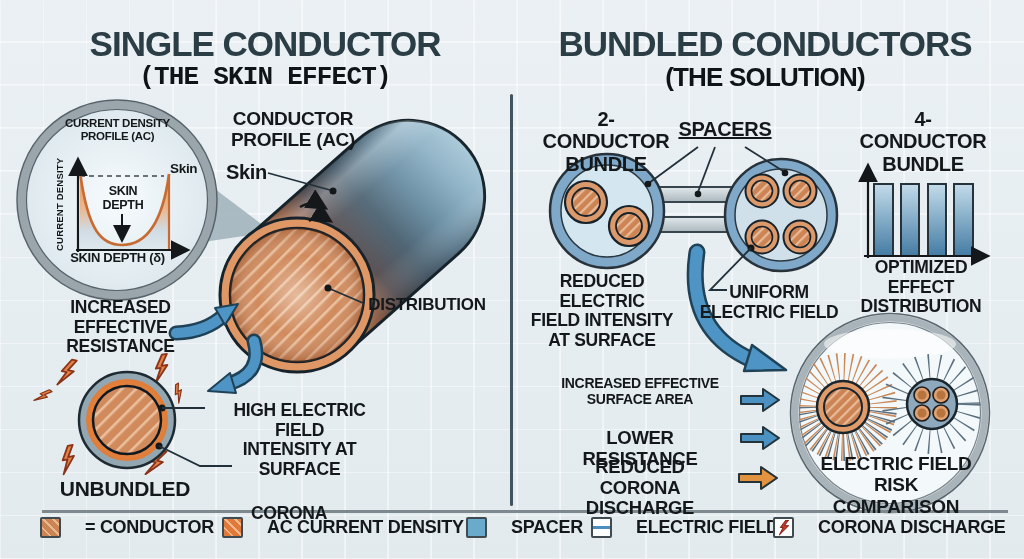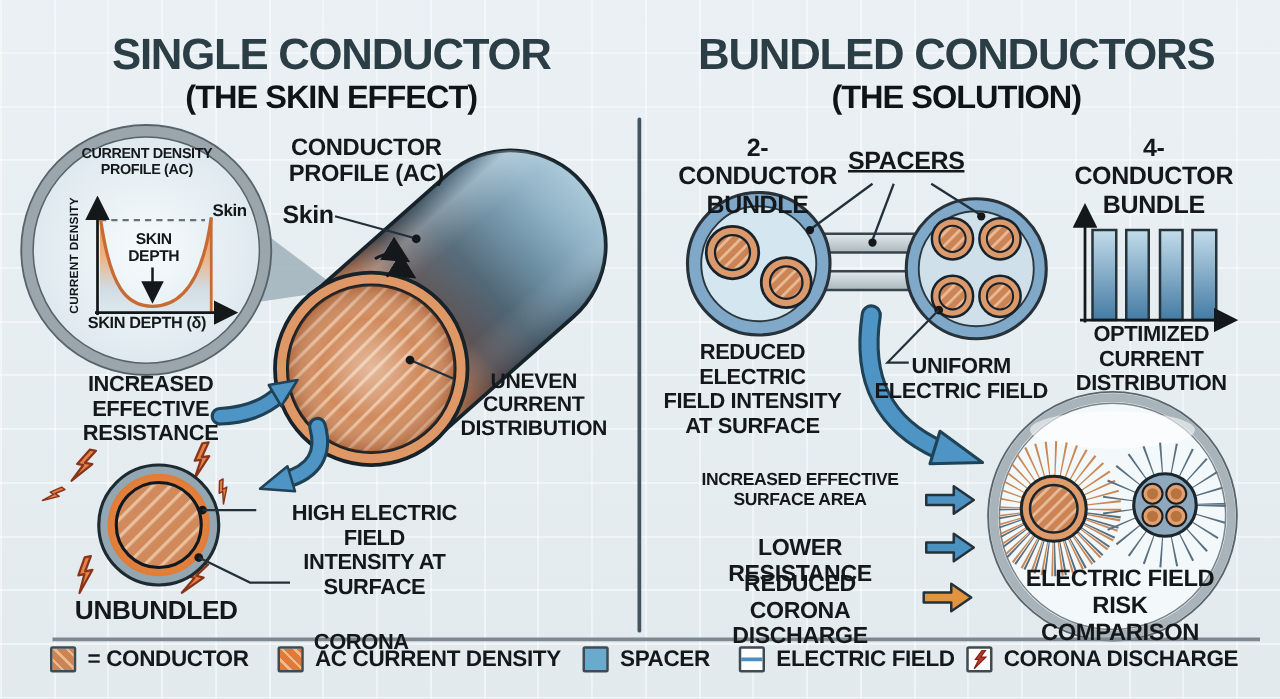--- a/index.html
+++ b/index.html
@@ -15,21 +15,21 @@
   }
   .txt{position:absolute;z-index:3;text-align:center;font-weight:bold;letter-spacing:-0.3px;line-height:1.12;}
   .h1{font-size:35px;letter-spacing:-1px;color:#2b3d45;}
   .h2{font-size:26px;letter-spacing:-0.8px;color:#0f1417;}
   .lbl20{font-size:20px;}
   .lbl18{font-size:17.5px;}
   .lbl17{font-size:17px;}
   .small{font-size:11.5px;line-height:1.1;}
   .divider{position:absolute;left:510px;top:94px;width:3px;height:412px;background:#41545f;border-radius:2px;z-index:2;}
   .legend-sep{position:absolute;left:42px;top:510px;width:966px;height:2.5px;background:#7d898f;z-index:2;}
-  .legend-item{position:absolute;top:517px;display:flex;align-items:center;gap:9px;z-index:3;}
+  .legend-item{position:absolute;top:517px;display:flex;align-items:center;gap:24px;z-index:3;}
   .swatch{width:21px;height:21px;border:2px solid #3f4a51;border-radius:2px;box-sizing:border-box;flex:0 0 auto;}
   .sw-cu{background:repeating-linear-gradient(45deg,#cd8455 0 5px,#e7b98f 5px 7px);}
   .sw-ac{background:repeating-linear-gradient(45deg,#e0793a 0 5px,#f3b98a 5px 7px);}
   .sw-sp{background:#6aaacd;}
   .sw-ef{background:#fdfefe;display:flex;align-items:center;}
   .sw-ef .line{width:100%;height:3px;background:#4a8fc0;}
   .sw-co{background:#fdfefe;display:flex;align-items:center;justify-content:center;}
   .legend-label{font-size:18px;font-weight:bold;letter-spacing:-0.3px;white-space:nowrap;}
   .rot{transform:rotate(-90deg);}
   svg{position:absolute;left:0;top:0;z-index:1;}
@@ -273,21 +273,21 @@
       <polygon points="0,7 22,7 22,0 38,11 22,22 22,15 0,15" fill="#4b92c2" stroke="#24323a" stroke-width="2" stroke-linejoin="round"></polygon>
     </g>
     <g transform="translate(739,467)">
       <polygon points="0,7 22,7 22,0 38,11 22,22 22,15 0,15" fill="#e1933f" stroke="#24323a" stroke-width="2" stroke-linejoin="round"></polygon>
     </g>
   </svg>
 
   <div class="divider"></div>
 
   <div class="txt h1" style="left:60px;top:24px;width:410px;">SINGLE CONDUCTOR</div>
-  <div class="txt h2" style="left:60px;top:63px;width:410px;">(THE SKIN EFFECT)</div>
+  <div class="txt h2" style="left:60px;top:63px;width:410px;font-family:Liberation Mono, monospace;">(THE SKIN EFFECT)</div>
   <div class="txt h1" style="left:540px;top:24px;width:450px;">BUNDLED CONDUCTORS</div>
   <div class="txt h2" style="left:540px;top:63px;width:450px;">(THE SOLUTION)</div>
 
   <div class="txt small" style="left:40px;top:117px;width:155px;">
     <div>CURRENT DENSITY</div>
     <div>PROFILE (AC)</div>
   </div>
   <div class="txt" style="left:170px;top:161px;width:44px;font-size:13.5px;font-weight:600;text-align:left;">Skin</div>
   <div class="txt" style="left:92px;top:185px;width:62px;font-size:12.5px;line-height:1.1;">
     <div>SKIN</div>
@@ -295,21 +295,20 @@
   </div>
   <div class="txt rot" style="left:13px;top:199px;width:95px;font-size:9.5px;letter-spacing:0.2px;">CURRENT DENSITY</div>
   <div class="txt" style="left:55px;top:251px;width:125px;font-size:13px;">SKIN DEPTH (δ)</div>
 
   <div class="txt" style="left:218px;top:108px;width:150px;font-size:19px;">
     <div>CONDUCTOR</div>
     <div>PROFILE (AC)</div>
   </div>
   <div class="txt" style="left:222px;top:161px;width:45px;font-size:20px;font-weight:600;text-align:right;">Skin</div>
   <div class="txt lbl17" style="left:352px;top:295px;width:150px;">
-    <div>UNEVEN CURRENT</div>
     <div>DISTRIBUTION</div>
   </div>
 
   <div class="txt" style="left:55px;top:477px;width:140px;font-size:21px;">UNBUNDLED</div>
 
   <div class="txt lbl18" style="left:48px;top:298px;width:145px;">
     <div>INCREASED</div>
     <div>EFFECTIVE</div>
     <div>RESISTANCE</div>
   </div>
@@ -334,21 +333,21 @@
   <div class="txt lbl18" style="left:520px;top:272px;width:164px;">
     <div>REDUCED ELECTRIC</div>
     <div>FIELD INTENSITY</div>
     <div>AT SURFACE</div>
   </div>
   <div class="txt lbl18" style="left:690px;top:283px;width:158px;">
     <div>UNIFORM</div>
     <div>ELECTRIC FIELD</div>
   </div>
   <div class="txt lbl18" style="left:840px;top:258px;width:162px;">
-    <div>OPTIMIZED CURRENT</div>
+    <div>OPTIMIZED EFFECT</div>
     <div>DISTRIBUTION</div>
   </div>
 
   <div class="txt" style="left:548px;top:376px;width:184px;font-size:14px;">
     <div>INCREASED EFFECTIVE</div>
     <div>SURFACE AREA</div>
   </div>
   <div class="txt" style="left:548px;top:428px;width:184px;font-size:18.5px;">LOWER RESISTANCE</div>
   <div class="txt" style="left:548px;top:457px;width:184px;font-size:18.5px;">
     <div>REDUCED</div>

